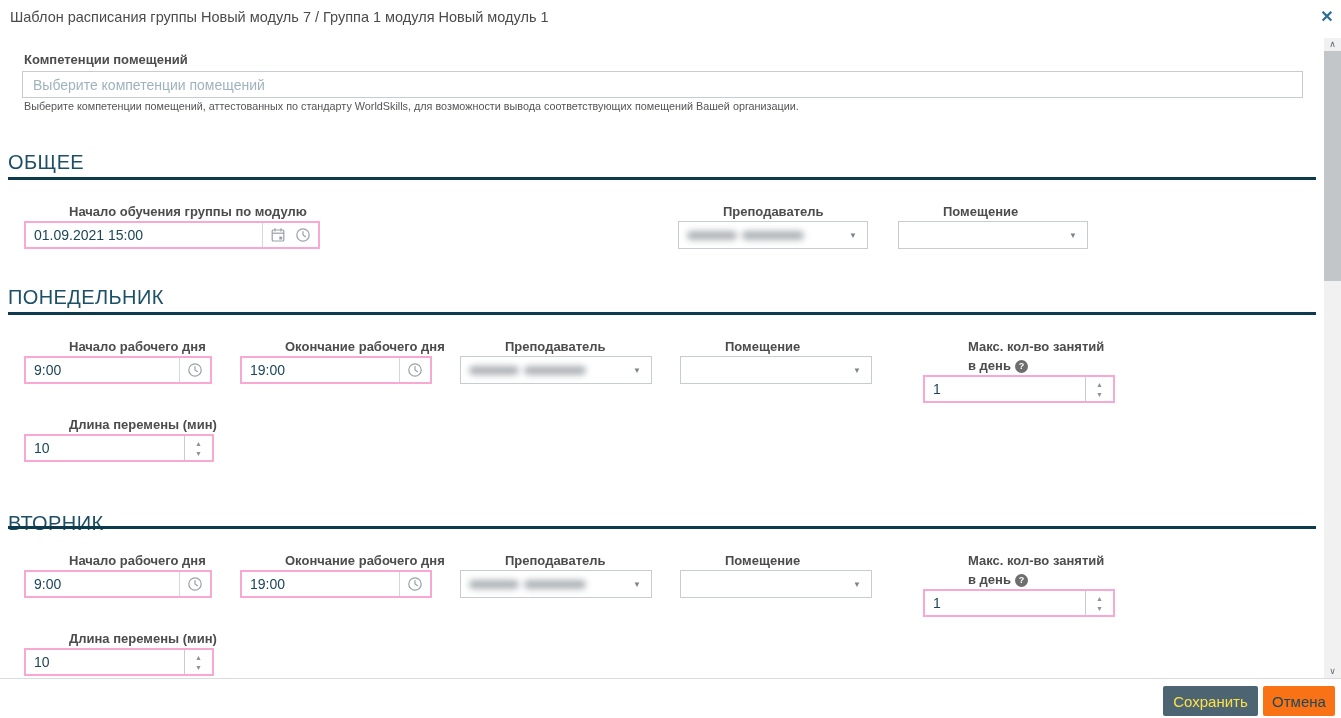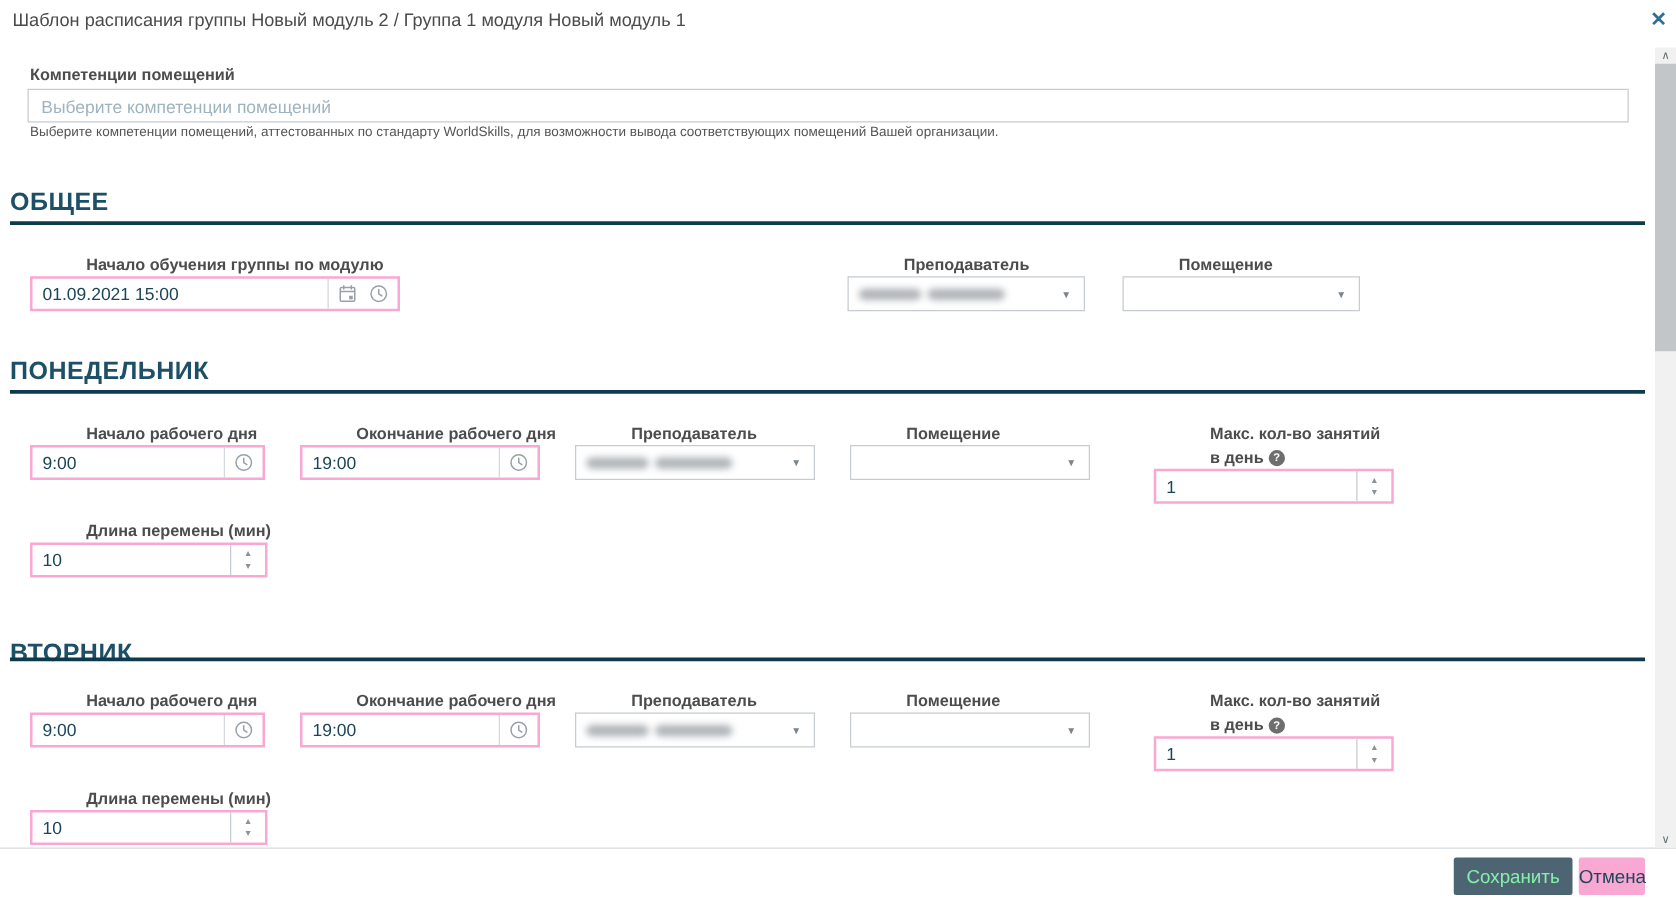--- a/index.html
+++ b/index.html
@@ -11,21 +11,21 @@
     color:#2f6e93; font-size:16px; font-weight:bold; text-align:center; line-height:20px; cursor:pointer; }
 
   .comp-label { position:absolute; left:24px; top:52px; font-size:13px; font-weight:600; color:#4c4c4c; }
   .comp-input { position:absolute; left:22px; top:71px; width:1281px; height:27px;
     border:1px solid #c6ccd2; font-size:14px; color:#1b4658; padding:0 10px; outline:none;
     font-family:inherit; }
   .comp-input::placeholder { color:#9fb3bf; opacity:1; }
   .comp-help { position:absolute; left:24px; top:100px; font-size:10.8px; color:#555; }
 
   .sec-head { position:absolute; left:8px; font-size:20px; line-height:22px;
-    color:#1d5067; font-weight:700; letter-spacing:.4px;text-align:center; }
+    color:#1d5067; font-weight:400; letter-spacing:.4px;text-align:center; }
   .sec-rule { position:absolute; left:8px; width:1308px; height:3px; background:#0e3a4d; }
 
   .row { position:absolute; left:0; width:1324px; height:0; }
   .fg { position:absolute; top:0; }
   .lbl { font-size:13px; line-height:19px; font-weight:600; color:#4c4c4c; white-space:nowrap;padding-left:45px; }
   .lbl.wrap { white-space:normal; }
   .box { height:28px; border:2px solid #f9a8d4; background:#fff; display:flex; align-items:center; }
   .box input { flex:1; min-width:0; height:100%; border:none; outline:none; background:transparent;
     font-family:inherit; font-size:14px; color:#1b4658; padding:0 8px; }
   .icon-sect { height:100%; border-left:1px solid #d3d8dc; display:flex; align-items:center;
@@ -50,22 +50,22 @@
   .g1 { left:24px; width:296px; } .g2 { left:350px; width:298px; }
   .g3 { left:678px; width:190px; } .g4 { left:898px; width:190px; }
   .c1 { left:24px; width:188px; } .c2 { left:240px; width:192px; }
   .c3 { left:460px; width:192px; } .c4 { left:680px; width:192px; }
   .c5 { left:923px; width:192px; }
 
   .footer { position:absolute; left:0; top:678px; width:1341px; height:40px;
     background:#fff; border-top:1px solid #d8dcde; }
   .btn { position:absolute; top:7px; height:30px; border:none; border-radius:2px;
     font-family:inherit; font-size:15px; cursor:pointer; }
-  .btn-save { left:1163px; width:95px; background:#4d6573; color:#86efac; }
-  .btn-cancel { left:1263px; width:53px; background:#f9a8d4; color:#1d4758; }
+  .btn-save { left:1163px; width:95px; background:#4d6573; color:#fde047; }
+  .btn-cancel { left:1263px; width:72px; background:#f97316; color:#1d4758; }
 
   .scrollbar { position:absolute; left:1324px; top:38px; width:17px; height:640px; background:#f1f1f1; }
   .sb-arrow { position:absolute; left:0; width:17px; height:13px; text-align:center;
     font-size:9px; line-height:13px; color:#5f6b72; cursor:pointer; }
   .sb-up { top:0; } .sb-down { bottom:0; }
   .sb-thumb { position:absolute; left:0; top:13px; width:17px; height:230px; background:#c2c6c9; cursor:pointer; }
 </style>
 </head>
 <body>
 
@@ -78,21 +78,21 @@
       <line x1="2.2" y1="6.2" x2="13.8" y2="6.2"></line>
       <rect x="9.3" y="9.6" width="2.9" height="2.9" fill="#98a1a7" stroke="none"></rect>
     </g>
     <g id="ic-clock" stroke="#98a1a7" stroke-width="1.2" fill="none">
       <circle cx="8" cy="8" r="6.2"></circle>
       <path d="M8 4.6 V8 l2.5 1.7" stroke-linecap="round"></path>
     </g>
   </defs>
 </svg>
 
-<div class="title">Шаблон расписания группы Новый модуль 2 / Группа 1 модуля Новый модуль 1</div>
+<div class="title">Шаблон расписания группы Новый модуль 7 / Группа 1 модуля Новый модуль 1</div>
 <div class="close-btn">✕</div>
 
 <div class="comp-label">Компетенции помещений</div>
 <input class="comp-input" placeholder="Выберите компетенции помещений" style="">
 <div class="comp-help">Выберите компетенции помещений, аттестованных по стандарту WorldSkills, для возможности вывода соответствующих помещений Вашей организации.</div>
 
 <div class="sec-head" style="top:151px">ОБЩЕЕ</div>
 <div class="sec-rule" style="top:177px"></div>
 <div class="row" style="top:202px">
   <div class="fg g1">

